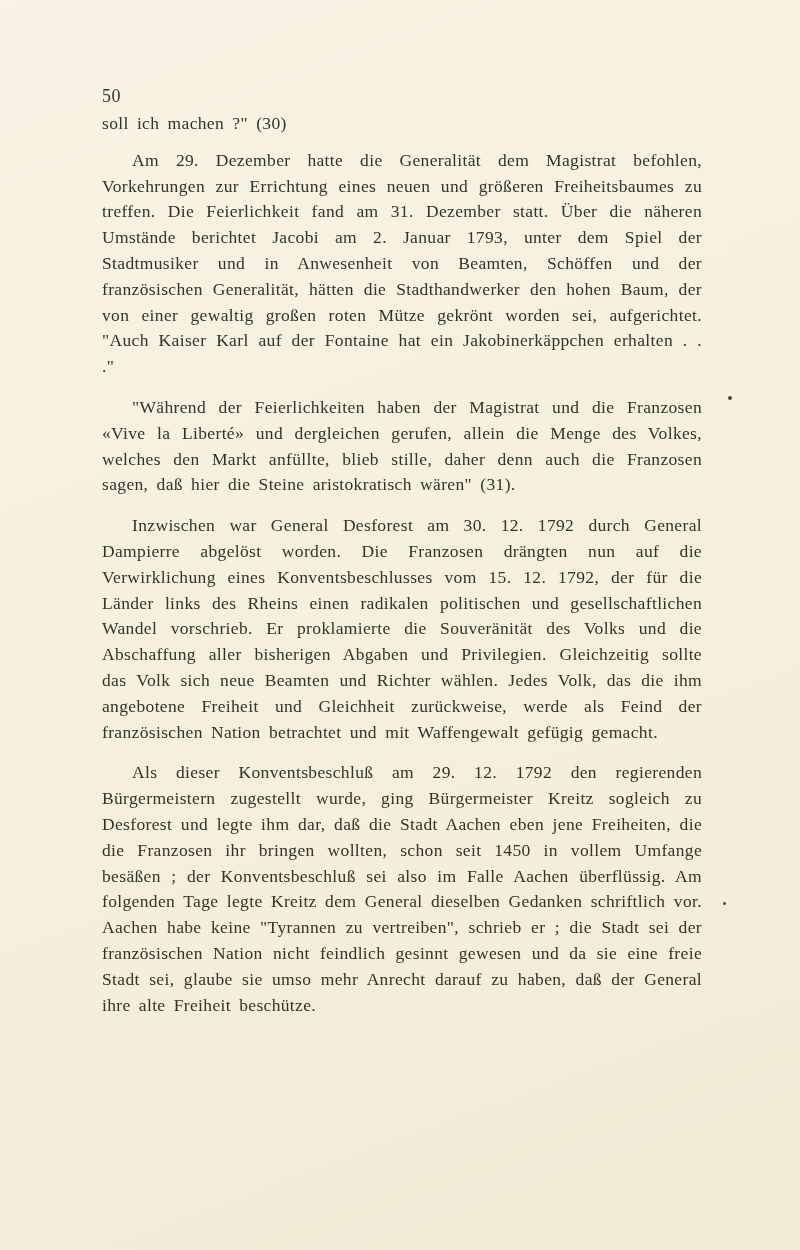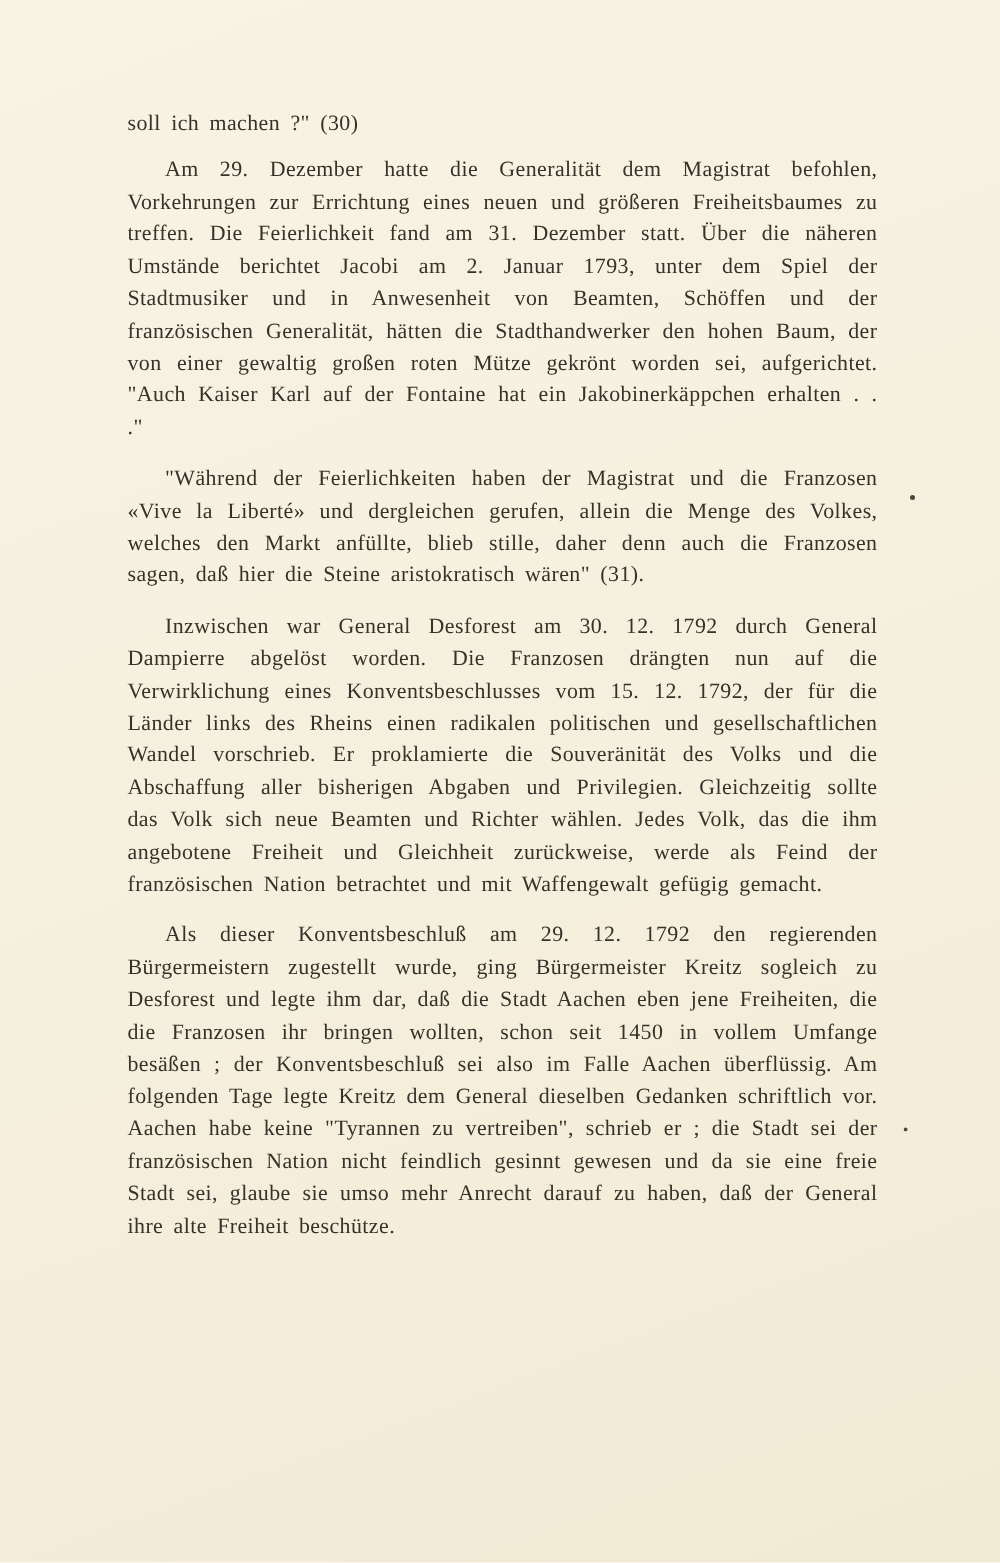--- a/index.html
+++ b/index.html
@@ -55,20 +55,21 @@
     border-radius: 50%;
   }
   .speck-1 { width: 4px; height: 4px; right: 68px; top: 396px; }
   .speck-2 { width: 3px; height: 3px; right: 74px; top: 902px; }
 </style>
 </head>
 <body>
 
 <div class="page">
 
+  <div class="page-number">50</div>
 
   <div class="textblock">
 
     <p class="continuation" lang="de">soll ich machen ?" (30)</p>
 
     <p class="para" lang="de">Am 29. Dezember hatte die Generalität dem Magistrat befohlen, Vorkehrungen zur Errichtung eines neuen und größeren Freiheitsbaumes zu treffen. Die Feierlichkeit fand am 31. Dezember statt. Über die näheren Umstände berichtet Jacobi am 2. Januar 1793, unter dem Spiel der Stadtmusiker und in Anwesenheit von Beamten, Schöffen und der französischen Generalität, hätten die Stadthandwerker den hohen Baum, der von einer gewaltig großen roten Mütze gekrönt worden sei, aufgerichtet. "Auch Kaiser Karl auf der Fontaine hat ein Jakobinerkäppchen erhalten . . ."</p>
 
     <p class="para" lang="de">"Während der Feierlichkeiten haben der Magistrat und die Franzosen «Vive la Liberté» und dergleichen gerufen, allein die Menge des Volkes, welches den Markt anfüllte, blieb stille, daher denn auch die Franzosen sagen, daß hier die Steine aristokratisch wären" (31).</p>
 
     <p class="para" lang="de">Inzwischen war General Desforest am 30. 12. 1792 durch General Dampierre abgelöst worden. Die Franzosen drängten nun auf die Verwirklichung eines Konventsbeschlusses vom 15. 12. 1792, der für die Länder links des Rheins einen radikalen politischen und gesellschaftlichen Wandel vorschrieb. Er proklamierte die Souveränität des Volks und die Abschaffung aller bisherigen Abgaben und Privilegien. Gleichzeitig sollte das Volk sich neue Beamten und Richter wählen. Jedes Volk, das die ihm angebotene Freiheit und Gleichheit zurückweise, werde als Feind der französischen Nation betrachtet und mit Waffengewalt gefügig gemacht.</p>

